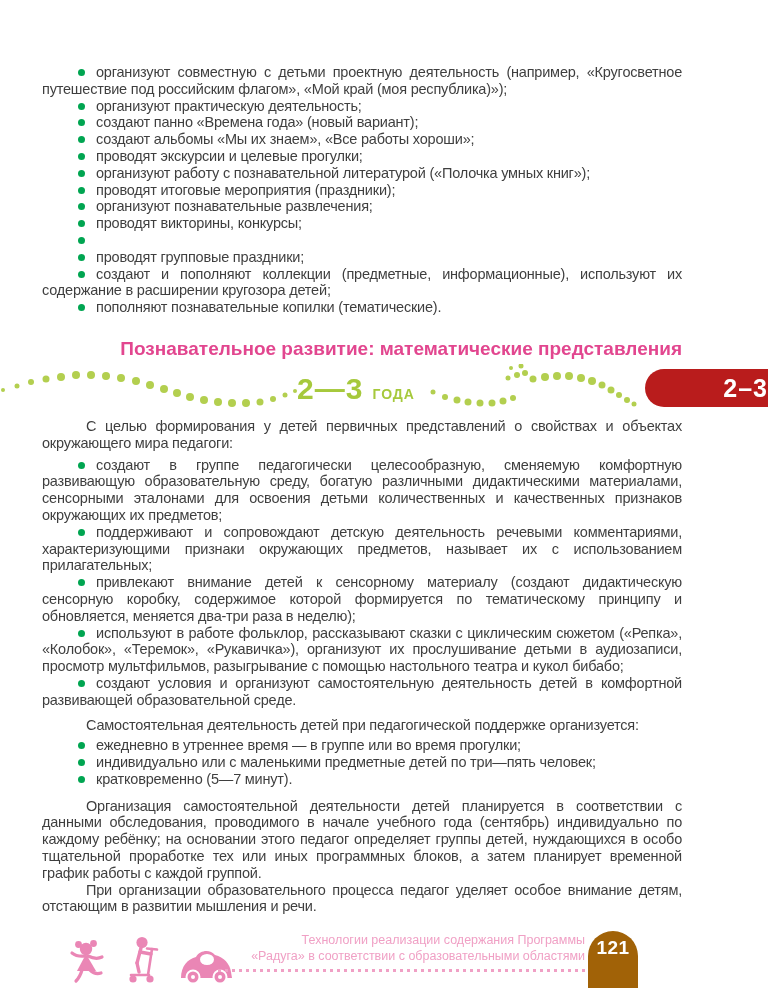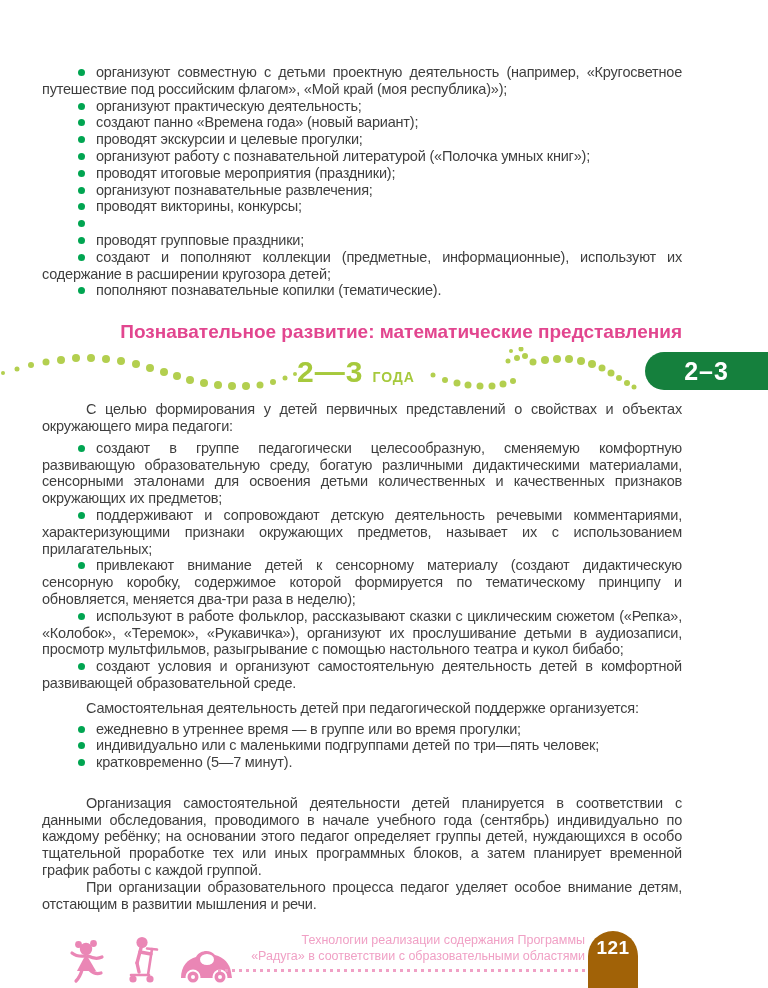--- a/index.html
+++ b/index.html
@@ -4,51 +4,52 @@
 <style>
   html,body{margin:0;padding:0;background:#fff;}
   .page{position:relative;width:768px;height:988px;background:#ffffff;overflow:hidden;
         font-family:"Liberation Sans", sans-serif;color:#3f3f3f;}
   .content{position:absolute;top:64px;left:42px;width:640px;}
   p{margin:0;font-size:14.5px;line-height:16.8px;letter-spacing:-0.2px;text-align:justify;}
   p.li{text-indent:36px;}
   p.para{text-indent:44px;}
   .bullet{display:inline-block;width:7px;height:7px;border-radius:50%;background:#00a551;
           margin-right:11px;vertical-align:1px;}
-  .mt4{margin-top:4px;} .mt5{margin-top:5px;} .mt6{margin-top:24px;} .mt8{margin-top:8px;}
+  .mt4{margin-top:4px;} .mt5{margin-top:5px;} .mt6{margin-top:10px;} .mt8{margin-top:8px;}
   .section-title{margin:22px 0 0;text-align:right;font-size:19px;line-height:22px;
                  font-weight:bold;color:#e2468f;}
   .banner{position:relative;height:46px;margin:4px 0 8px -42px;width:768px;}
   .banner svg{position:absolute;left:0;top:0;}
   .age-text{position:absolute;left:0;right:0;top:8px;text-align:center;
             transform:translateX(-28px);color:#a6c93c;font-weight:bold;white-space:nowrap;}
   .age-big{font-size:30px;letter-spacing:1px;vertical-align:baseline;}
   .age-word{font-size:14px;letter-spacing:1px;margin-left:9px;text-transform:uppercase;}
-  .age-tab{position:absolute;right:0;top:5px;width:123px;height:38px;background:#15803d;
+  .age-tab{position:absolute;right:0;top:5px;width:123px;height:38px;background:#b91c1c;
            border-radius:19px 0 0 19px;color:#fff;font-weight:bold;font-size:25px;
-           line-height:38px;text-align:center;letter-spacing:1px;}
+           line-height:38px;text-align:right;letter-spacing:1px;}
   .footer{position:absolute;left:0;bottom:0;width:768px;height:60px;text-decoration:underline;}
   .footer-icons{position:absolute;left:68px;bottom:3px;display:flex;align-items:flex-end;gap:17px;}
   .footer-caption{position:absolute;right:183px;top:5px;text-align:right;
                   font-size:12.5px;line-height:15.5px;color:#f0a0c5;letter-spacing:0;}
   .footer-dotline{position:absolute;left:218px;right:183px;top:41px;height:3px;
                   background:repeating-linear-gradient(to right,#f0a0c5 0 3px,transparent 3px 7px);}
   .page-badge{position:absolute;right:130px;top:3px;width:50px;height:57px;background:#a16207;
               border-radius:25px 25px 0 0;color:#fff;font-weight:bold;font-size:19px;
               text-align:center;padding-top:0;line-height:34px;letter-spacing:0.5px;}
 </style>
 </head>
 <body>
 
 <div class="page">
   <div class="content">
 
     <p class="li"><span class="bullet"></span><span>организуют совместную с детьми проектную деятельность (например, «Кругосветное путешествие под российским флагом», «Мой край (моя республика)»);</span></p>
     <p class="li"><span class="bullet"></span><span>организуют практическую деятельность;</span></p>
     <p class="li"><span class="bullet"></span><span>создают панно «Времена года» (новый вариант);</span></p>
+    <p class="li"><span class="bullet"></span><span>создают альбомы «Мы их знаем», «Все работы хороши»;</span></p>
     <p class="li"><span class="bullet"></span><span>проводят экскурсии и целевые прогулки;</span></p>
     <p class="li"><span class="bullet"></span><span>организуют работу с познавательной литературой («Полочка умных книг»);</span></p>
     <p class="li"><span class="bullet"></span><span>проводят итоговые мероприятия (праздники);</span></p>
     <p class="li"><span class="bullet"></span><span>организуют познавательные развлечения;</span></p>
     <p class="li"><span class="bullet"></span><span>проводят викторины, конкурсы;</span></p>
     <p class="li"><span class="bullet"></span></p>
     <p class="li"><span class="bullet"></span><span>проводят групповые праздники;</span></p>
     <p class="li"><span class="bullet"></span><span>создают и пополняют коллекции (предметные, информационные), используют их содержание в расширении кругозора детей;</span></p>
     <p class="li"><span class="bullet"></span><span>пополняют познавательные копилки (тематические).</span></p>
 
@@ -113,21 +114,21 @@
 
     <p class="li mt5"><span class="bullet"></span><span>создают в группе педагогически целесообразную, сменяемую комфортную развивающую образовательную среду, богатую различными дидактическими материалами, сенсорными эталонами для освоения детьми количественных и качественных признаков окружающих их предметов;</span></p>
     <p class="li"><span class="bullet"></span><span>поддерживают и сопровождают детскую деятельность речевыми комментариями, характеризующими признаки окружающих предметов, называет их с использованием прилагательных;</span></p>
     <p class="li"><span class="bullet"></span><span>привлекают внимание детей к сенсорному материалу (создают дидактическую сенсорную коробку, содержимое которой формируется по тематическому принципу и обновляется, меняется два-три раза в неделю);</span></p>
     <p class="li"><span class="bullet"></span><span>используют в работе фольклор, рассказывают сказки с циклическим сюжетом («Репка», «Колобок», «Теремок», «Рукавичка»), организуют их прослушивание детьми в аудиозаписи, просмотр мультфильмов, разыгрывание с помощью настольного театра и кукол бибабо;</span></p>
     <p class="li"><span class="bullet"></span><span>создают условия и организуют самостоятельную деятельность детей в комфортной развивающей образовательной среде.</span></p>
 
     <p class="para mt8">Самостоятельная деятельность детей при педагогической поддержке организуется:</p>
 
     <p class="li mt4"><span class="bullet"></span><span>ежедневно в утреннее время — в группе или во время прогулки;</span></p>
-    <p class="li"><span class="bullet"></span><span>индивидуально или с маленькими подгруппами детей по три—пять человек;</span></p>
+    <p class="li"><span class="bullet"></span><span>индивидуально или с маленькими предметные детей по три—пять человек;</span></p>
     <p class="li"><span class="bullet"></span><span>кратковременно (5—7 минут).</span></p>
 
     <p class="para mt6">Организация самостоятельной деятельности детей планируется в соответствии с данными обследования, проводимого в начале учебного года (сентябрь) индивидуально по каждому ребёнку; на основании этого педагог определяет группы детей, нуждающихся в особо тщательной проработке тех или иных программных блоков, а затем планирует временной график работы с каждой группой.</p>
     <p class="para">При организации образовательного процесса педагог уделяет особое внимание детям, отстающим в развитии мышления и речи.</p>
   </div>
 
   <div class="footer">
     <div class="footer-icons">
       <svg width="40" height="46" viewBox="0 0 40 46">
         <g fill="#ea86b5">

